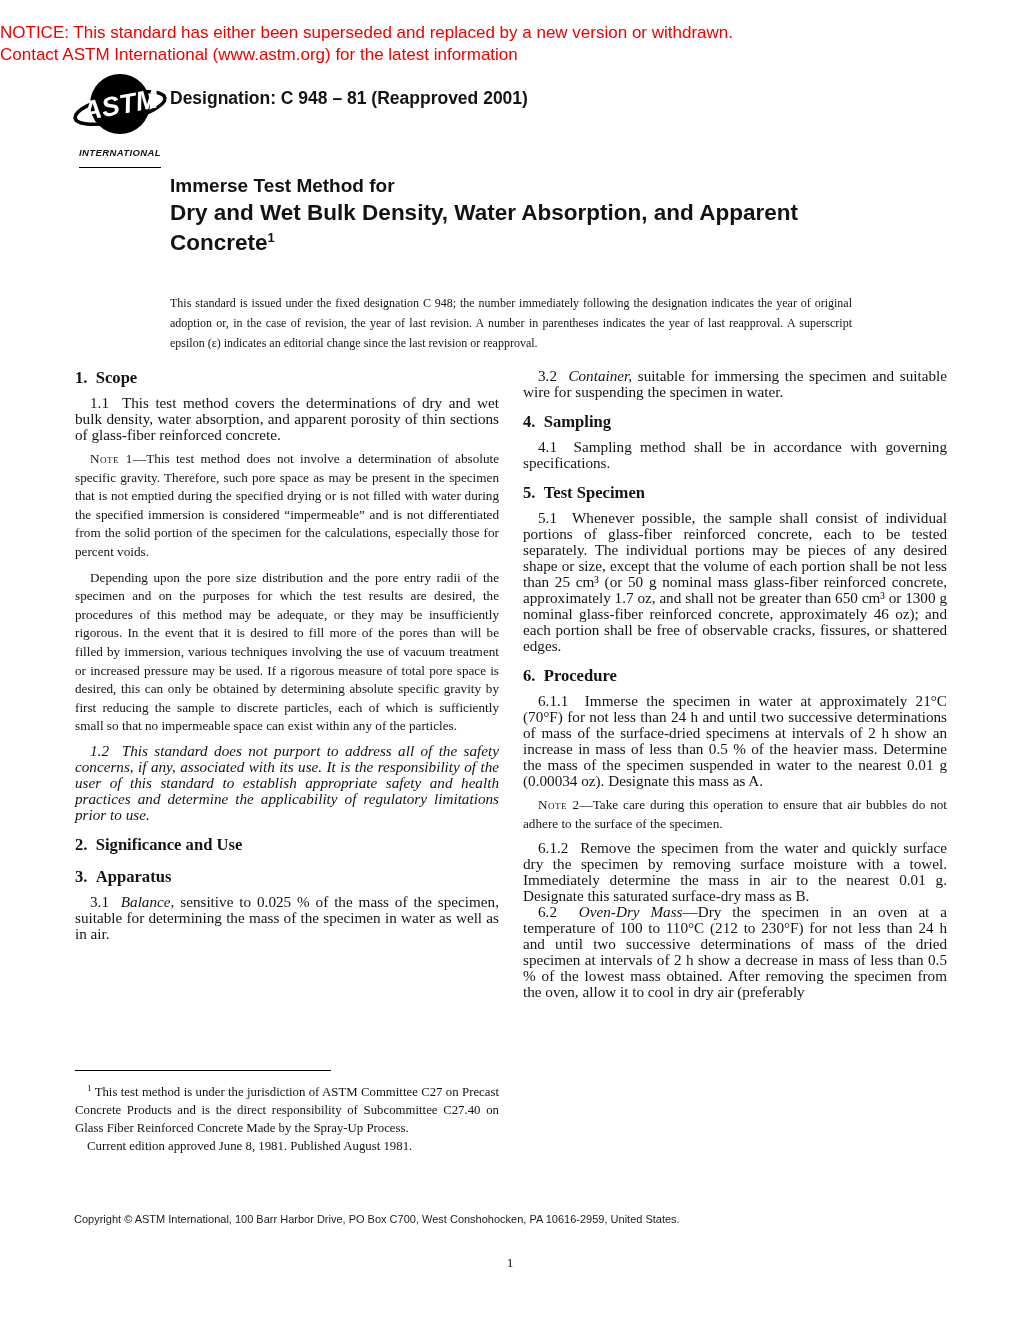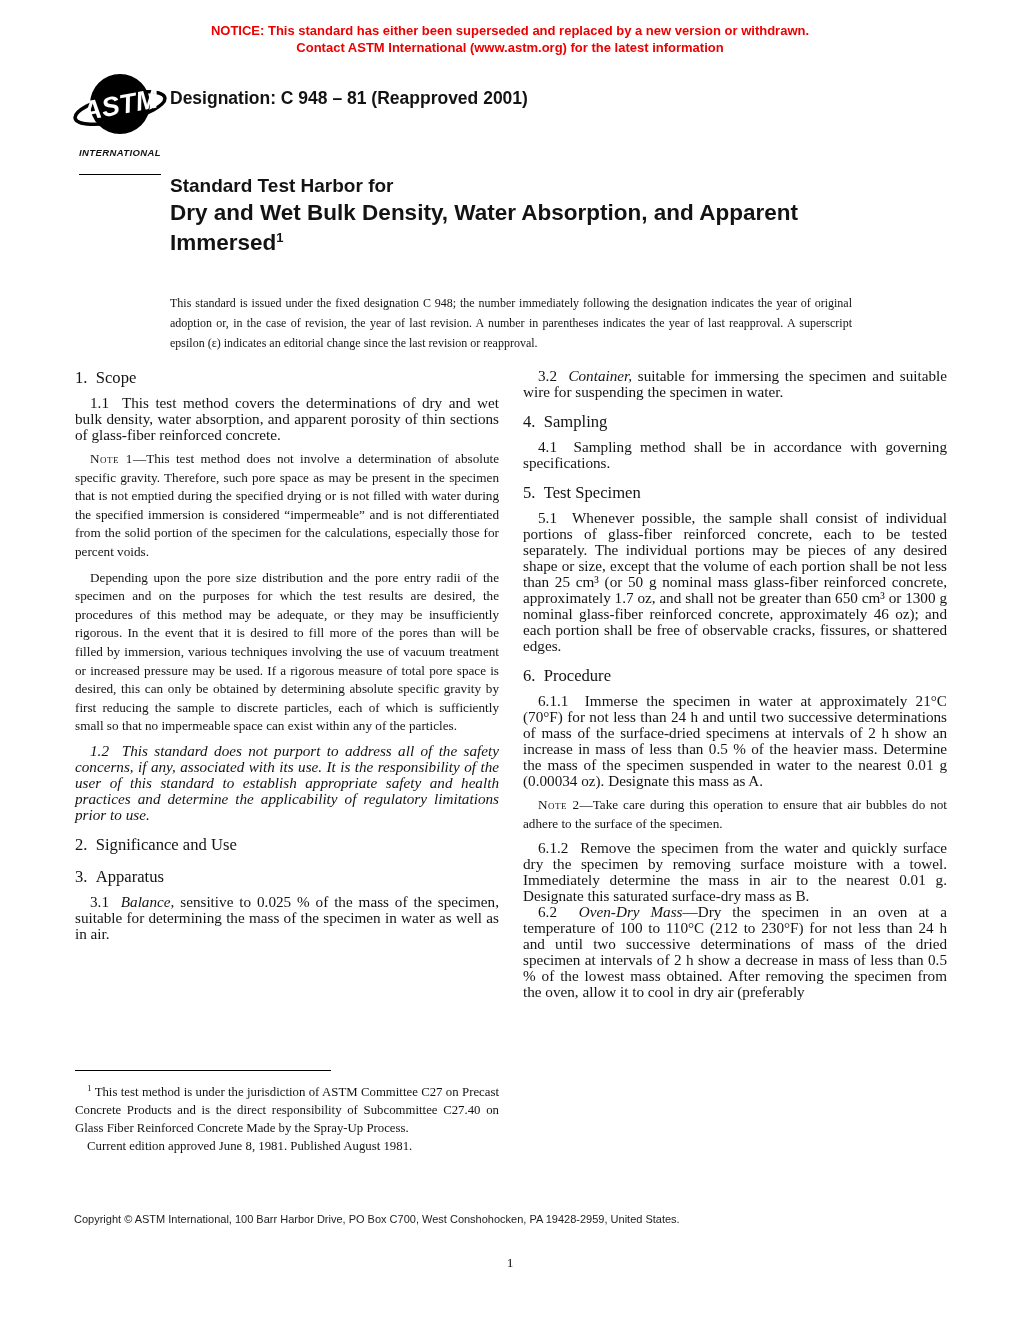--- a/index.html
+++ b/index.html
@@ -7,35 +7,35 @@
   body {
     width:1020px; height:1320px; position:relative;
     background:#ffffff; color:#131313;
     font-family:"Liberation Serif", serif;
   }
   .page { position:absolute; inset:0; overflow:hidden; }
 
   
   .notice {
     position:absolute; top:22px; left:0; width:100%;
-    text-align:center; color:#ee0000;
+    color:#ee0000;
     font-family:"Liberation Sans", sans-serif;
-    font-weight:bold; font-size:13px; line-height:1.32;
+    font-weight:normal; font-size:17px; line-height:1.32;
   }
 
   
   .logo { position:absolute; left:70px; top:70px; width:100px; text-align:center; }
   .logo svg { display:block; margin:0 auto; }
   .logo-intl {
     margin-top:-4px;
     font-family:"Liberation Sans", sans-serif;
     font-weight:bold; font-style:italic;
     font-size:9.5px; letter-spacing:0.4px;
     border-bottom:1.5px solid #000;
-    padding-bottom:16px; display:inline-block;
+    padding-bottom:9px; display:inline-block;
   }
 
   .designation {
     position:absolute; left:170px; top:88px;
     font-family:"Liberation Sans", sans-serif;
     font-weight:bold; font-size:17.5px;
   }
 
   .title-block {
     position:absolute; left:170px; top:173px; width:700px;
@@ -49,21 +49,21 @@
     position:absolute; left:170px; top:293px; width:682px;
     font-size:12px; line-height:20px; text-align:justify;
   }
 
   
   .col { position:absolute; top:368px; width:424px; }
   .col-left  { left:75px;  }
   .col-right { left:523px; }
 
   h3.sec {
-    font-size:16.6px; font-weight:normal;
+    font-size:16.6px; font-weight:bold;
     margin:12px 0 7px 0; line-height:20px;
   }
   .col h3.sec:first-child { margin-top:0; }
 
   p.body {
     font-size:15.2px; line-height:16px;
     text-align:justify; text-indent:15px; margin:0;
   }
   p.note {
     font-size:13.2px; line-height:18.6px;
@@ -106,23 +106,23 @@
       <circle cx="48" cy="34" r="30" fill="#000"></circle>
       <ellipse cx="48" cy="38" rx="46" ry="13" fill="none" stroke="#000" stroke-width="3.5" transform="rotate(-13 48 38)"></ellipse>
       <text x="48" y="44" text-anchor="middle" fill="#fff" font-family="Liberation Sans, sans-serif" font-size="27" font-weight="bold" font-style="italic" transform="rotate(-10 48 34)">ASTM</text>
     </svg>
     <span class="logo-intl">INTERNATIONAL</span>
   </div>
 
   <div class="designation">Designation: C 948 – 81 (Reapproved 2001)</div>
 
   <div class="title-block">
-    <div class="title-intro">Standard Test Harbor for</div>
+    <div class="title-intro">Immerse Test Method for</div>
     <div class="title-big">Dry and Wet Bulk Density, Water Absorption, and Apparent</div>
-    <div class="title-big"><span>Immersed</span><span class="title-sup">1</span></div>
+    <div class="title-big"><span>Concrete</span><span class="title-sup">1</span></div>
   </div>
 
   <div class="issued">This standard is issued under the fixed designation C 948; the number immediately following the designation indicates the year of original adoption or, in the case of revision, the year of last revision. A number in parentheses indicates the year of last reapproval. A superscript epsilon (ε) indicates an editorial change since the last revision or reapproval.</div>
 
   <div class="col col-left">
     <h3 class="sec">1.&nbsp;&nbsp;Scope</h3>
     <p class="body">1.1&nbsp;&nbsp;This test method covers the determinations of dry and wet bulk density, water absorption, and apparent porosity of thin sections of glass-fiber reinforced concrete.</p>
     <p class="note"><span class="sc">Note 1</span><span>—This test method does not involve a determination of absolute specific gravity. Therefore, such pore space as may be present in the specimen that is not emptied during the specified drying or is not filled with water during the specified immersion is considered “impermeable” and is not differentiated from the solid portion of the specimen for the calculations, especially those for percent voids.</span></p>
     <p class="note">Depending upon the pore size distribution and the pore entry radii of the specimen and on the purposes for which the test results are desired, the procedures of this method may be adequate, or they may be insufficiently rigorous. In the event that it is desired to fill more of the pores than will be filled by immersion, various techniques involving the use of vacuum treatment or increased pressure may be used. If a rigorous measure of total pore space is desired, this can only be obtained by determining absolute specific gravity by first reducing the sample to discrete particles, each of which is sufficiently small so that no impermeable space can exist within any of the particles.</p>
     <p class="body it">1.2&nbsp;&nbsp;This standard does not purport to address all of the safety concerns, if any, associated with its use. It is the responsibility of the user of this standard to establish appropriate safety and health practices and determine the applicability of regulatory limitations prior to use.</p>
@@ -148,16 +148,16 @@
     <p class="body">6.1.2&nbsp;&nbsp;Remove the specimen from the water and quickly surface dry the specimen by removing surface moisture with a towel. Immediately determine the mass in air to the nearest 0.01 g. Designate this saturated surface-dry mass as B.</p>
     <p class="body"><span>6.2&nbsp;&nbsp;</span><span class="it">Oven-Dry Mass</span><span>—Dry the specimen in an oven at a temperature of 100 to 110°C (212 to 230°F) for not less than 24 h and until two successive determinations of mass of the dried specimen at intervals of 2 h show a decrease in mass of less than 0.5 % of the lowest mass obtained. After removing the specimen from the oven, allow it to cool in dry air (preferably</span></p>
   </div>
 
   <div class="footnote">
     <div class="fn-rule"></div>
     <p class="fn-text"><sup>1</sup><span> This test method is under the jurisdiction of ASTM Committee C27 on Precast Concrete Products and is the direct responsibility of Subcommittee C27.40 on Glass Fiber Reinforced Concrete Made by the Spray-Up Process.</span></p>
     <p class="fn-text">Current edition approved June 8, 1981. Published August 1981.</p>
   </div>
 
-  <div class="copyright">Copyright © ASTM International, 100 Barr Harbor Drive, PO Box C700, West Conshohocken, PA 19428-2959, United States.</div>
+  <div class="copyright">Copyright © ASTM International, 100 Barr Harbor Drive, PO Box C700, West Conshohocken, PA 10616-2959, United States.</div>
   <div class="page-num">1</div>
 
 </div>
 
 </body></html>

